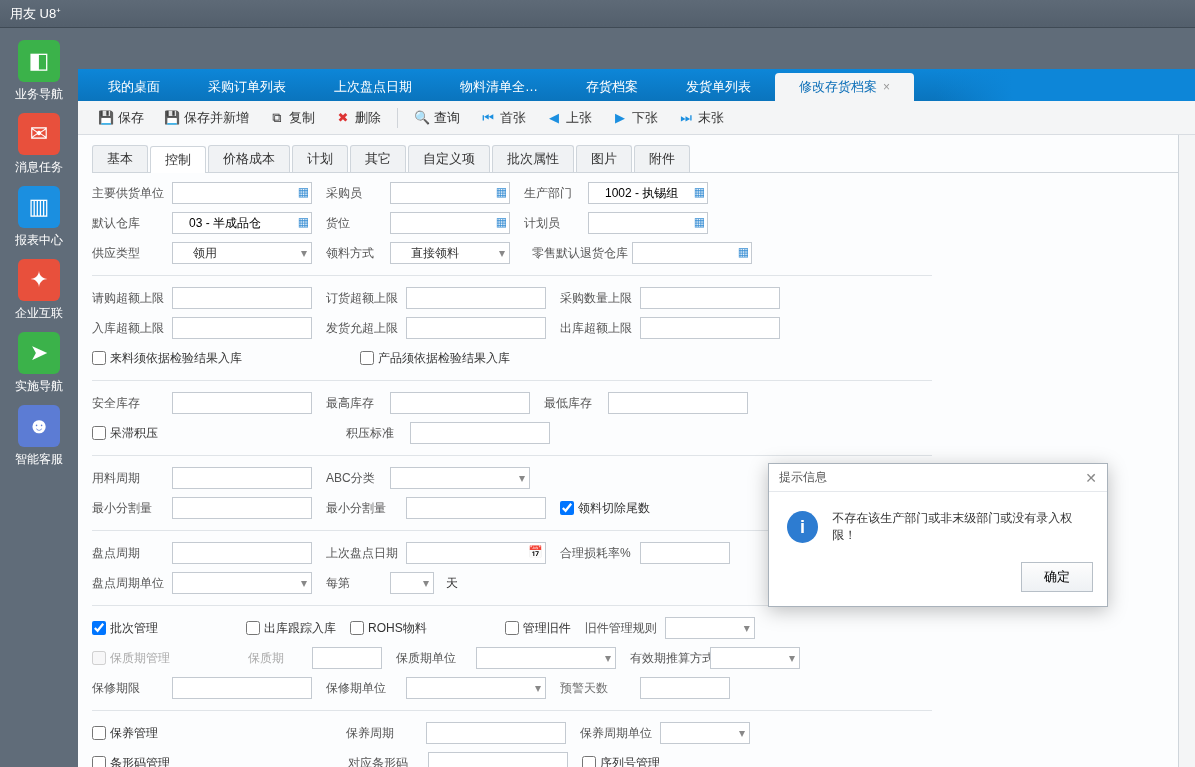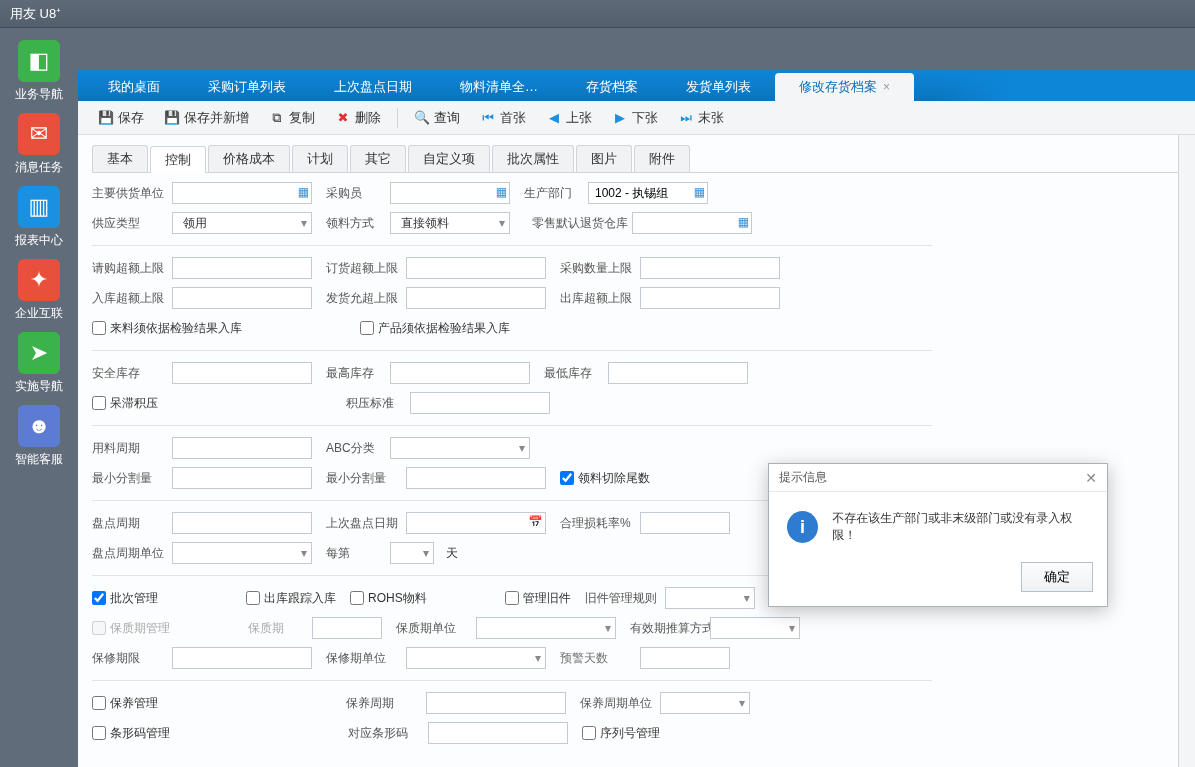--- a/index.html
+++ b/index.html
@@ -38,21 +38,21 @@
 .subtab{padding:4px 14px;border:1px solid #cfd5db;border-bottom:none;background:#f0f2f4;cursor:pointer;font-size:13px;border-radius:3px 3px 0 0;margin-right:2px;}
 .subtab.active{background:#fff;position:relative;top:1px;}
 
 
 .form{display:flex;flex-direction:column;gap:6px;max-width:840px;}
 .row{display:flex;align-items:center;gap:14px;min-height:24px;}
 .cell{display:flex;align-items:center;gap:4px;}
 .cell label{width:76px;text-align:left;color:#555;font-size:12px;white-space:nowrap;}
 .cell label.w100{width:104px;text-align:right;}
 .cell label.w60{width:60px;}
-.cell input[type=text], .cell .combo{height:22px;border:1px solid #c4cad1;background:#fff;padding:0 6px;font-size:12px;}
+.cell input[type=text], .cell .combo{height:22px;border:1px solid #c4cad1;background:#fff;padding:0 16px;font-size:12px;}
 .w140{width:140px;} .w120{width:120px;} .w90{width:90px;} .w70{width:70px;}
 .picker{position:relative;}
 .picker::after{content:"▦";position:absolute;right:3px;top:3px;color:#3a8fd4;font-size:12px;pointer-events:none;}
 .dateicon::after{content:"📅";}
 .combo{position:relative;display:inline-flex;align-items:center;}
 .combo::after{content:"▾";position:absolute;right:4px;color:#888;pointer-events:none;}
 .chk{display:flex;align-items:center;gap:4px;}
 .chk input{width:14px;height:14px;}
 .chk.disabled{color:#aaa;}
 hr.div{border:none;border-top:1px solid #e0e4e8;margin:4px 0;}
@@ -196,20 +196,34 @@
             <label class="w60">采购员</label>
             <span class="picker"><input type="text" class="w120" style=""></span>
           </div>
         <div class="cell">
             <label class="w60">生产部门</label>
             <span class="picker"><input type="text" class="w120" value="1002 - 执锡组" style=""></span>
           </div>
       </div>
       <div class="row">
         <div class="cell">
+            <label>默认仓库</label>
+            <span class="picker"><input type="text" class="w140" value="03 - 半成品仓" style=""></span>
+          </div>
+        <div class="cell">
+            <label class="w60">货位</label>
+            <span class="picker"><input type="text" class="w120" style=""></span>
+          </div>
+        <div class="cell">
+            <label class="w60">计划员</label>
+            <span class="picker"><input type="text" class="w120" style=""></span>
+          </div>
+      </div>
+      <div class="row">
+        <div class="cell">
             <label>供应类型</label>
             <span class="combo w140">
               <span style="padding-left:4px">领用</span>
             </span>
           </div>
         <div class="cell">
             <label class="w60">领料方式</label>
             <span class="combo w120">
               <span style="padding-left:4px">直接领料</span>
             </span>

